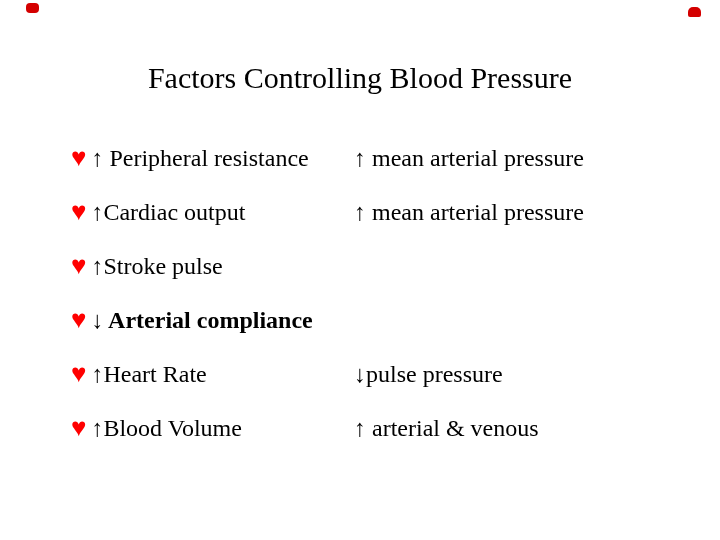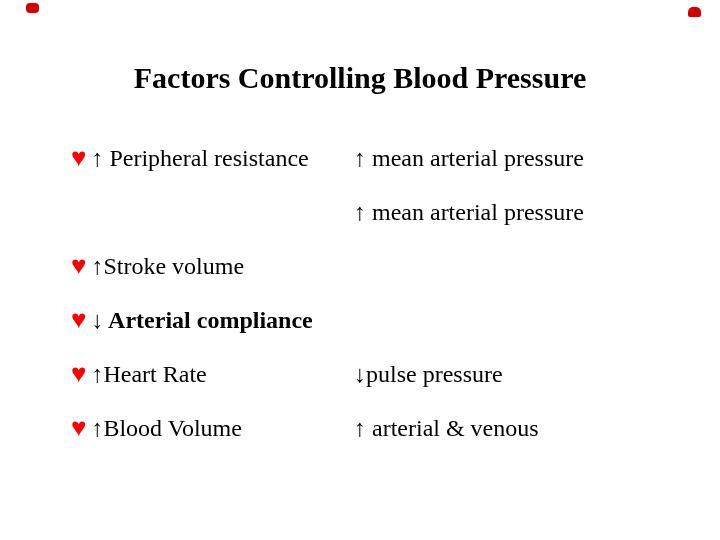--- a/index.html
+++ b/index.html
@@ -25,21 +25,21 @@
   }
   #corner-tl { left: 26px; top: 3px; }
   #corner-tr { left: 688px; top: 7px; border-radius: 5px 5px 2px 2px; }
   #title {
     position: absolute;
     left: 0;
     top: 60px;
     width: 720px;
     text-align: center;
     font-size: 30px;
-    font-weight: bold;
+    font-weight: normal;
     line-height: 36px;
     white-space: nowrap;
   }
   .factor-row {
     position: absolute;
     left: 6px;
     width: 720px;
     height: 54px;
     line-height: 32px;
     font-size: 24px;
@@ -79,25 +79,26 @@
   <div id="corner-tr" class="corner-mark"></div>
 
   <div id="title">Factors Controlling Blood Pressure</div>
 
   <div class="factor-row row-0">
     <span class="left-cell"><span class="heart">♥</span><span class="arrow">↑</span><span> Peripheral resistance</span></span>
     <span class="right-cell"><span class="arrow">↑</span><span> mean arterial pressure</span></span>
   </div>
 
   <div class="factor-row row-1">
+    <span class="left-cell"><span class="heart">♥</span><span class="arrow">↑</span><span>Cardiac output</span></span>
     <span class="right-cell"><span class="arrow">↑</span><span> mean arterial pressure</span></span>
   </div>
 
   <div class="factor-row row-2">
-    <span class="left-cell"><span class="heart">♥</span><span class="arrow">↑</span><span>Stroke volume</span></span>
+    <span class="left-cell"><span class="heart">♥</span><span class="arrow">↑</span><span>Stroke pulse</span></span>
   </div>
 
   <div class="factor-row row-3">
     <span class="left-cell"><span class="heart">♥</span><span class="arrow">↓</span><span> Arterial compliance</span></span>
   </div>
 
   <div class="factor-row row-4">
     <span class="left-cell"><span class="heart">♥</span><span class="arrow">↑</span><span>Heart Rate</span></span>
     <span class="right-cell"><span class="arrow">↓</span><span>pulse pressure</span></span>
   </div>

